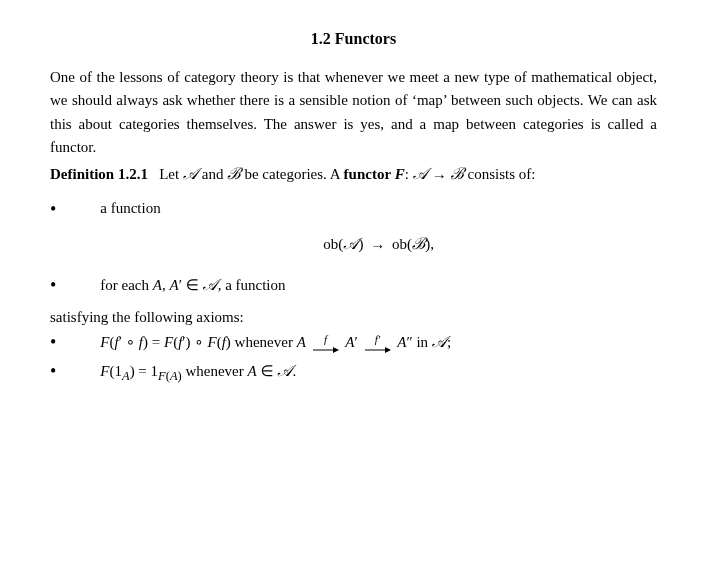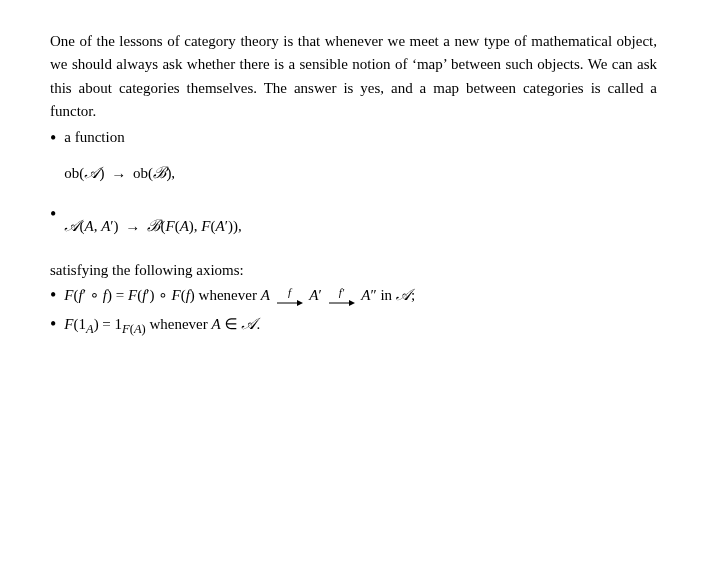--- a/index.html
+++ b/index.html
@@ -56,24 +56,25 @@
     .bullet-dot {
       margin-right: 8px;
       font-size: 18px;
       line-height: 1.4;
       flex-shrink: 0;
     }
 
     .bullet-content {
       line-height: 1.55;
       flex: 1;
+      margin-left: 36px;
     }
 
     .math-display {
-      text-align: left;
+      text-align: center;
       margin: 12px 0;
       font-size: 15px;
     }
 
     .written-as {
       margin-left: 40px;
       margin-bottom: 6px;
       line-height: 1.55;
     }
 
@@ -101,49 +102,59 @@
     .arrow-inline {
       display: inline-block;
       margin: 0 3px;
     }
   </style>
 </head>
 <body>
 
 <div>
 
+  <h2 class="section-title">1.2  Functors</h2>
 
   <p class="intro-paragraph">One of the lessons of category theory is that whenever we meet a new type of mathematical object, we should always ask whether there is a sensible notion of ‘map’ between such objects. We can ask this about categories themselves. The answer is yes, and a map between categories is called a functor.</p>
 
+  <div class="definition-block">
+    <span class="def-label">Definition 1.2.1</span>
+    &nbsp;&nbsp;Let <span class="mathscr">𝒜</span>
+    and
+    <span class="mathscr">ℬ</span>
+    be categories. A <span class="mathbf">functor</span>
+    <span class="mathbf mathit">F</span>:
+    <span class="mathscr">𝒜</span>
+    →
+    <span class="mathscr">ℬ</span>
+    <span>consists</span>
+    of:
+  </div>
 
   <ul class="bullet-list">
 
     <li class="bullet-item">
       <span class="bullet-dot">•</span>
       <div class="bullet-content">
         <span>a function</span>
 
         <div class="math-display">
           ob(<span class="mathscr">𝒜</span>)
           <span class="arrow-inline">→</span>
           ob(<span class="mathscr">ℬ</span>),
         </div>
 
       </div>
     </li>
 
     <li class="bullet-item">
       <span class="bullet-dot">•</span>
       <div class="bullet-content">
-
-        <div class="math-display">
-          <span class="mathscr">𝒜</span>(<span class="mathit">A</span>, <span class="mathit">A</span>′)
-          <span class="arrow-inline">→</span>
-          <span class="mathscr">ℬ</span>(<span class="mathit">F</span>(<span class="mathit">A</span>), <span class="mathit">F</span>(<span class="mathit">A</span>′)),
-        </div>
+        <span>for each <span class="mathit">A</span>, <span class="mathit">A</span>′ ∈ <span class="mathscr">𝒜</span>, a <span>function</span></span>
+
 
       </div>
     </li>
 
   </ul>
 
   <div class="satisfying-line">
     <span>satisfying the following axioms:</span>
   </div>
 

